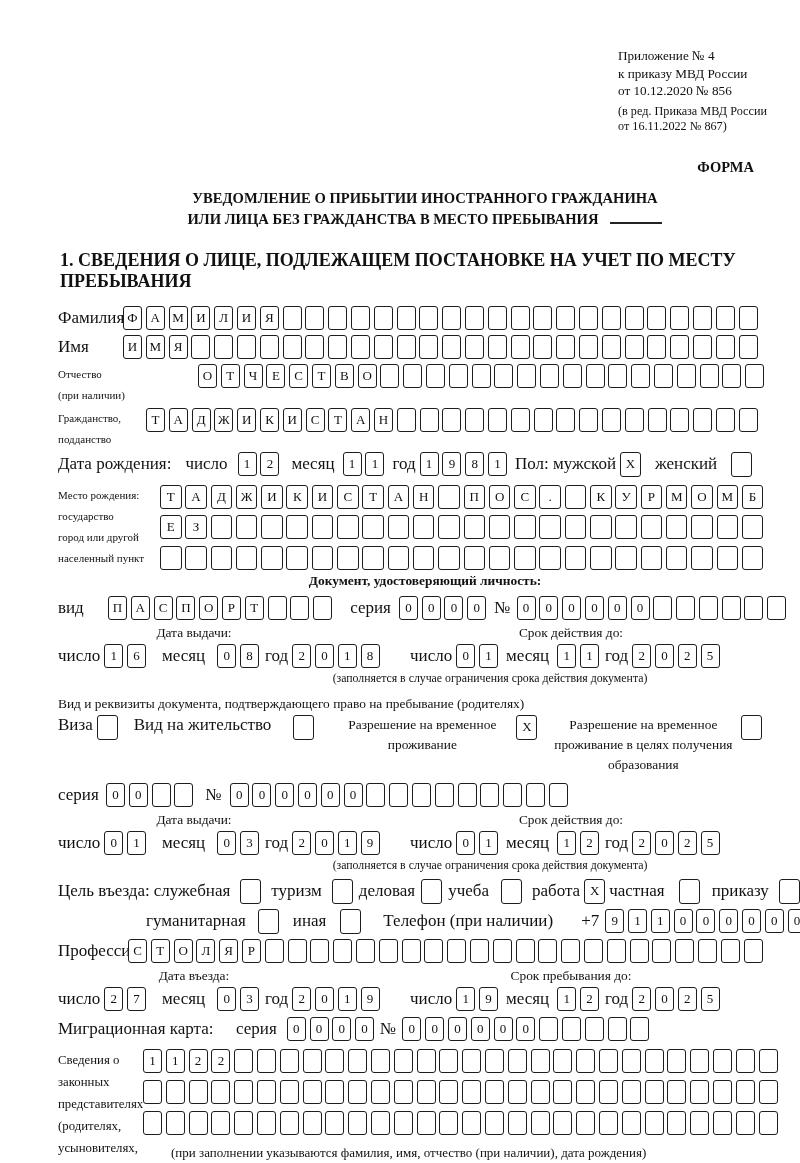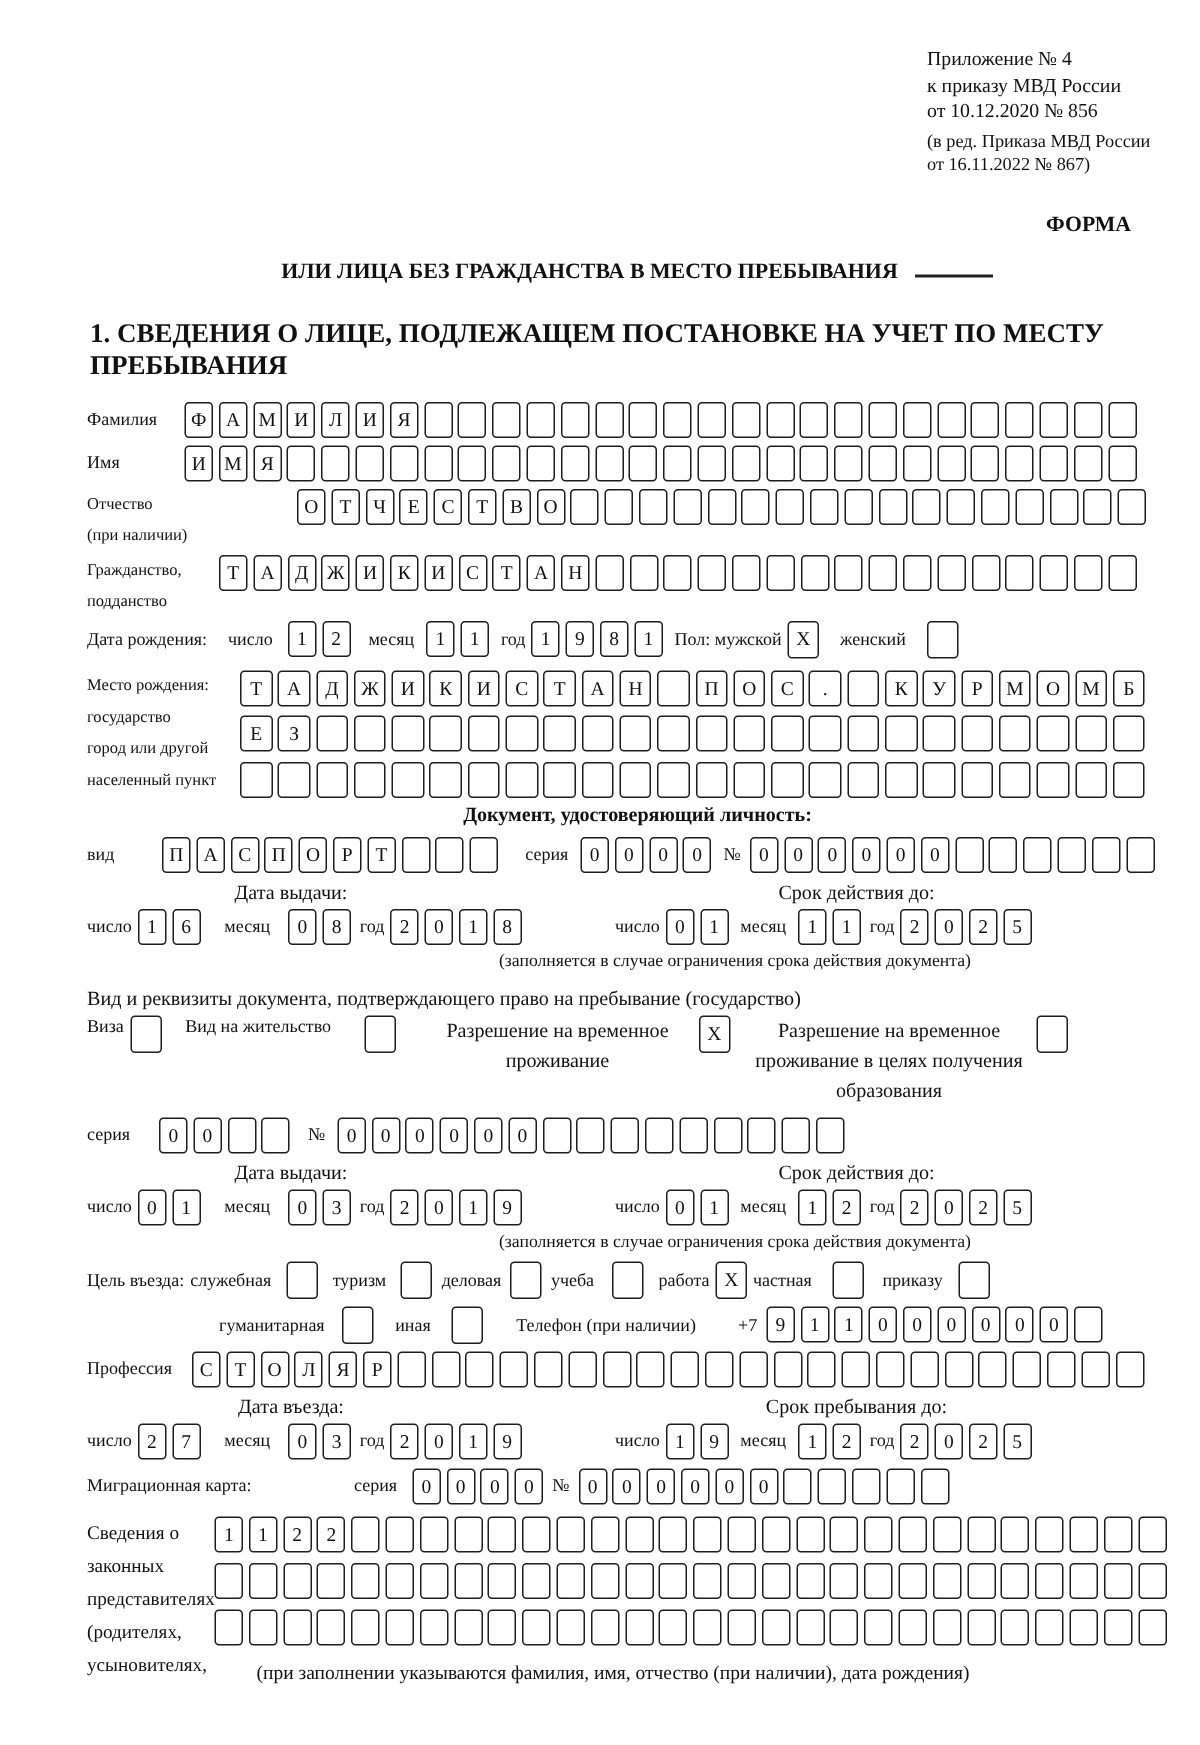--- a/index.html
+++ b/index.html
@@ -1,27 +1,27 @@
 <!DOCTYPE html>
 <html><head>
 <meta charset="utf-8">
 <style>
   html,body{margin:0;padding:0;background:#fff;}
   body{width:800px;height:1163px;font-family:"Liberation Serif","DejaVu Serif",serif;color:#111;overflow:hidden;}
-  .page{box-sizing:border-box;width:800px;height:1163px;padding:30px 8px 0 58px;}
+  .page{box-sizing:border-box;width:800px;height:1163px;padding:47px 8px 0 58px;}
   .appendix{margin-left:560px;font-size:13.2px;line-height:17.5px;}
   .appendix .amend{font-size:12.2px;line-height:15.5px;}
   .appendix .amend.first{margin-top:4px;}
   .forma{text-align:right;margin:24px 38px 12px 0;font-weight:bold;font-size:14.5px;}
   .title{text-align:center;font-weight:bold;font-size:14.6px;line-height:21px;}
   .title-underline{display:inline-block;width:52px;border-bottom:2px solid #222;margin-left:12px;vertical-align:baseline;}
   .sec-heading{font-weight:bold;font-size:18px;margin:20px 0 14px 2px;}
   .row{display:flex;align-items:center;margin-bottom:5px;}
   .row.top{align-items:flex-start;}
-  .lbl{font-size:12px;white-space:nowrap;}
+  .lbl{font-size:17px;white-space:nowrap;}
   .lbl2{font-size:11px;line-height:21px;}
   .cells{display:flex;gap:3.8px;}
   .cell{box-sizing:border-box;width:19px;height:24px;border:1.7px solid #1d1d1d;border-radius:3px;display:flex;align-items:center;justify-content:center;font-size:13px;background:#fff;flex:0 0 auto;}
   .cells-w .cell{width:21.5px;}
   .box .cell{width:21px;height:25px;}
   .mb2{margin-bottom:2px;}.mb8{margin-bottom:8px;}
   .ml4{margin-left:4px;}.ml6{margin-left:6px;}.ml8{margin-left:8px;}.ml10{margin-left:10px;}
   .ml12{margin-left:12px;}.ml14{margin-left:14px;}.ml16{margin-left:16px;}.ml18{margin-left:18px;}
   .ml22{margin-left:22px;}.ml28{margin-left:28px;}
   .w65{width:65px;flex:0 0 65px;}
@@ -54,20 +54,21 @@
   <div class="appendix">
     <div>Приложение № 4</div>
     <div>к приказу МВД России</div>
     <div>от 10.12.2020 № 856</div>
     <div class="amend first">(в ред. Приказа МВД России</div>
     <div class="amend">от 16.11.2022 № 867)</div>
   </div>
 
   <div class="forma">ФОРМА</div>
 
+  <div class="title">УВЕДОМЛЕНИЕ О ПРИБЫТИИ ИНОСТРАННОГО ГРАЖДАНИНА</div>
   <div class="title"><span>ИЛИ ЛИЦА БЕЗ ГРАЖДАНСТВА В МЕСТО ПРЕБЫВАНИЯ</span><span class="title-underline"></span></div>
 
   <div class="sec-heading">1. СВЕДЕНИЯ О ЛИЦЕ, ПОДЛЕЖАЩЕМ ПОСТАНОВКЕ НА УЧЕТ ПО МЕСТУ ПРЕБЫВАНИЯ</div>
 
   <div class="row">
     <span class="lbl w65">Фамилия</span>
     <span class="cells">
         <span class="cell">Ф</span>
         <span class="cell">А</span>
         <span class="cell">М</span>
@@ -396,21 +397,21 @@
             <span class="cell">2</span>
             <span class="cell">0</span>
             <span class="cell">2</span>
             <span class="cell">5</span>
           </span>
       </div>
     </div>
   </div>
   <div class="note">(заполняется в случае ограничения срока действия документа)</div>
 
-  <div class="intro">Вид и реквизиты документа, подтверждающего право на пребывание (государство)</div>
+  <div class="intro">Вид и реквизиты документа, подтверждающего право на пребывание (родителях)</div>
 
   <div class="row top mb8">
     <span class="lbl">Виза</span>
     <span class="cells box ml4">
         <span class="cell"></span>
       </span>
     <span class="lbl ml16">Вид на жительство</span>
     <span class="cells box ml22">
         <span class="cell"></span>
       </span>

